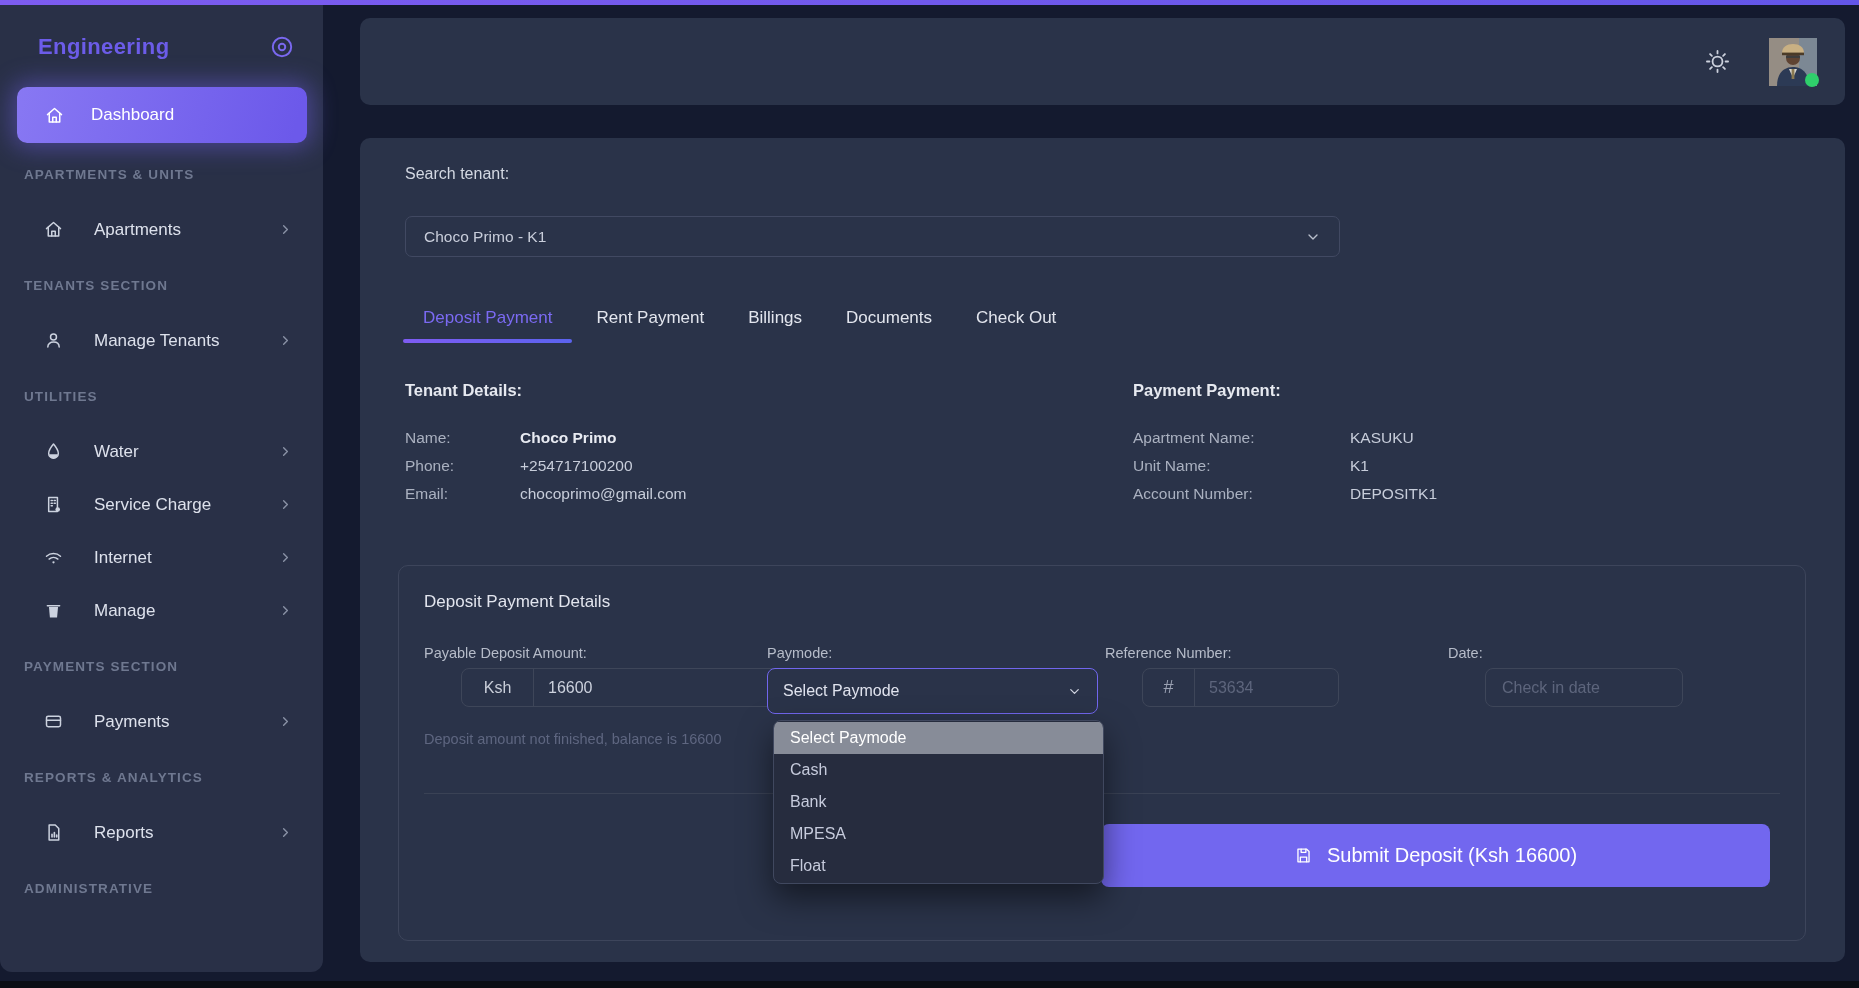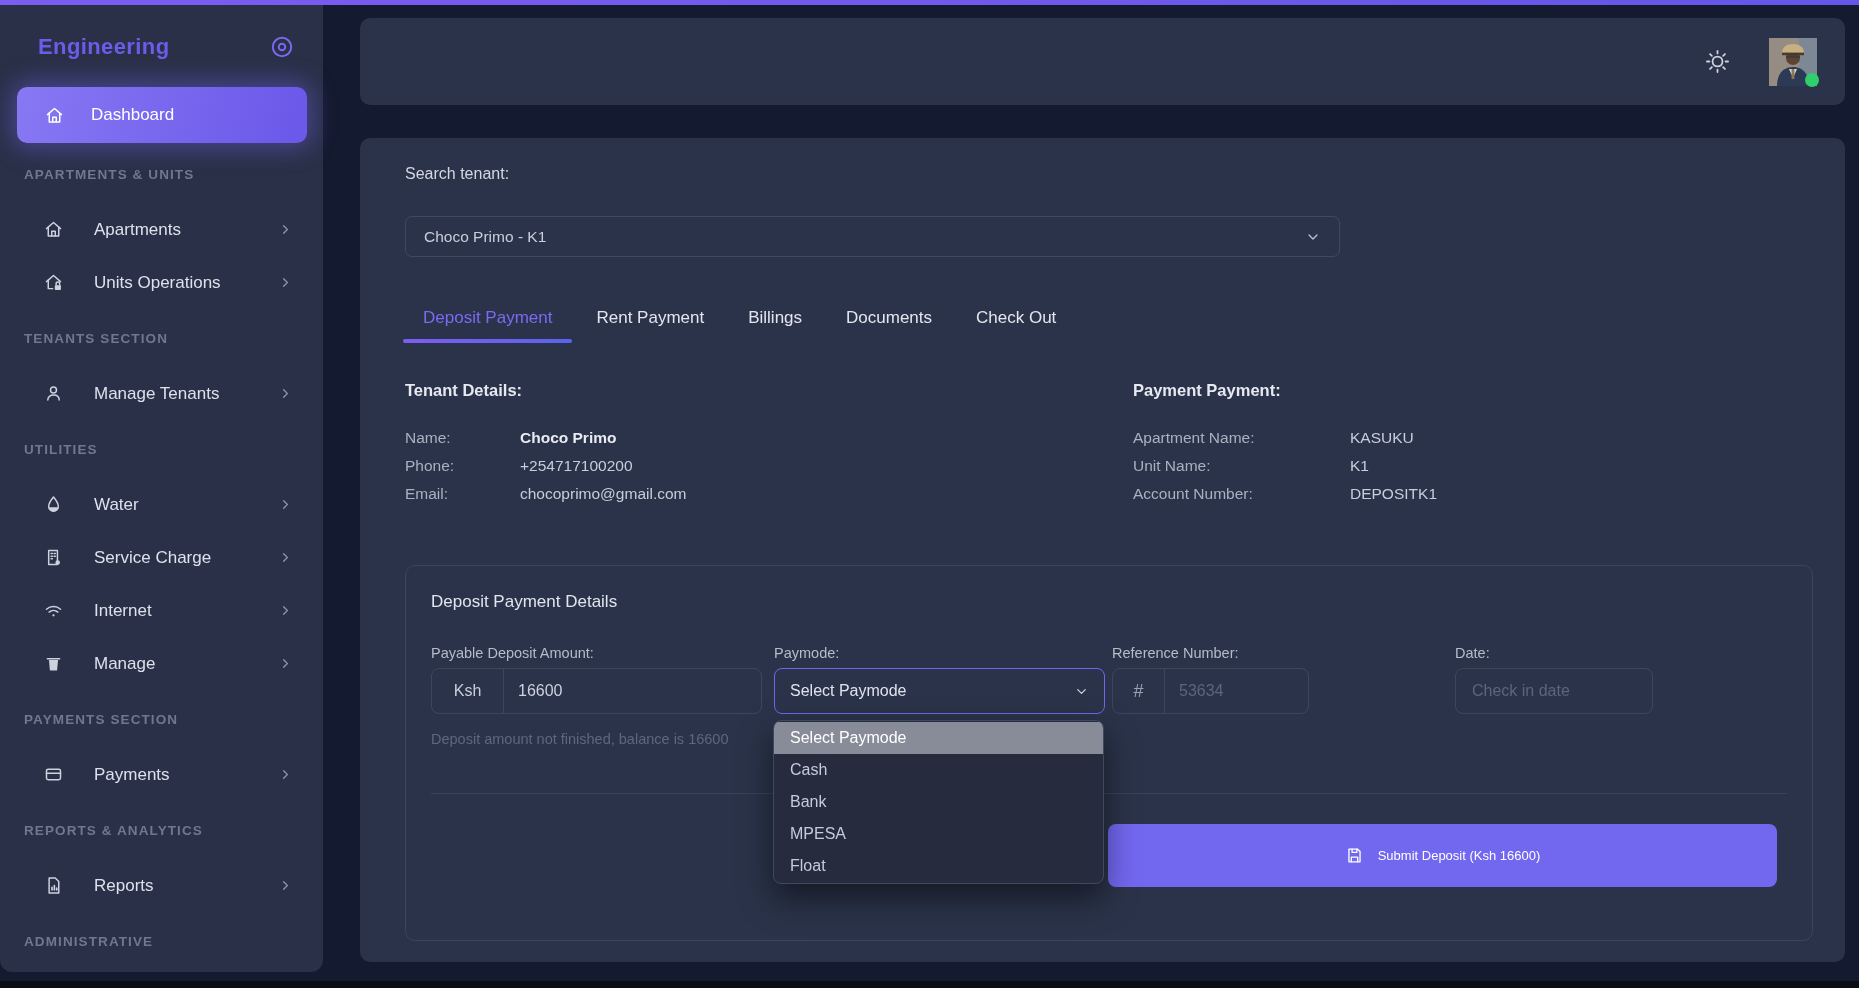--- a/index.html
+++ b/index.html
@@ -75,29 +75,29 @@
   .details-right { left:773px; }
   .details-heading { font-size:16.5px; font-weight:700; color:#e6e9f0; margin-bottom:24px; }
   .detail-row { display:flex; height:28px; align-items:center; font-size:15.5px; }
   .detail-label { color:#aab1c0; }
   .details-left .detail-label { width:115px; }
   .details-right .detail-label { width:217px; }
   .detail-value { color:#c7cdda; }
   .detail-value.strong { color:#e8ebf2; font-weight:700; }
 
   
-  .form-card { position:absolute; left:45px; top:427px; width:1408px; height:376px;
+  .form-card { position:absolute; left:38px; top:427px; width:1408px; height:376px;
     border:1px solid #3d455b; border-radius:10px; }
   .form-title { position:absolute; left:25px; top:26px; font-size:17px; color:#e2e5ee; }
   .field-label { position:absolute; top:79px; font-size:14.5px; color:#b6bcc9; }
   .fl-amount { left:25px; } .fl-paymode { left:368px; }
   .fl-reference { left:706px; } .fl-date { left:1049px; }
 
-  .field { position:absolute; top:102px; height:46px; border:1px solid #3e4659;
-    border-radius:8px; display:flex; align-items:center; overflow:hidden; }
+  .field { position:absolute; top:102px; height:39px; border:1px solid #3e4659;
+    border-radius:8px; display:flex; align-items:center; overflow:hidden;margin-left:37px; }
   .f-amount { left:25px; width:331px; }
   .f-reference { left:706px; width:197px; }
   .f-date { left:1049px; width:198px; }
   .prefix { height:100%; display:flex; align-items:center; justify-content:center;
     border-right:1px solid #3e4659; color:#c9ced9; font-size:16px; }
   .prefix-ksh { width:72px; }
   .prefix-hash { width:52px; color:#9aa1b2; font-size:18px; }
   .field input { flex:1; min-width:0; height:100%; background:transparent; border:none;
     outline:none; color:#ccd1dd; font-size:16px; padding:0 14px;
     font-family:"Liberation Sans", sans-serif; }
@@ -110,21 +110,21 @@
     cursor:pointer; background:#2a3349; }
   .paymode-select .chevdown { color:#cfd3df; }
 
   .helper { position:absolute; left:25px; top:158px; width:348px; font-size:14.5px;
     color:#5e6680; line-height:31px; }
 
   .form-divider { position:absolute; left:25px; right:25px; top:227px;
     border-top:1px solid #3a4255; }
 
   .submit-btn { position:absolute; left:702px; top:258px; width:669px; height:63px;
-    background:#7267ef; border:none; border-radius:8px; color:#ffffff; font-size:13px;
+    background:#7267ef; border:none; border-radius:8px; color:#ffffff; font-size:20px;
     display:flex; align-items:center; justify-content:center; gap:14px; cursor:pointer;
     font-family:"Liberation Sans", sans-serif; }
 
   
   .paymode-listbox { position:absolute; left:413px; top:582px; width:331px;
     background:#262c3e; border:1px solid #40485f; border-radius:8px; overflow:hidden;
     box-shadow:0 14px 32px rgba(0,0,0,.5); z-index:30; padding:1px 0; }
   .option { height:32px; display:flex; align-items:center; padding-left:16px;
     font-size:16px; color:#c6cbdc; cursor:pointer; }
   .option.highlighted { background:#878c98; color:#ffffff; }
@@ -169,36 +169,20 @@
         </svg>
       </span>
       <span>Apartments</span>
       <span class="chev">
         <svg width="15" height="15" viewBox="0 0 24 24" fill="none" stroke="currentColor" stroke-width="2.2" stroke-linecap="round" stroke-linejoin="round">
             <path d="M9 6 l6 6 -6 6"></path>
           </svg>
       </span>
     </div>
 
-    <div class="nav-item">
-      <span class="nav-icon">
-        <svg width="21" height="21" viewBox="0 0 24 24" fill="none" stroke="currentColor" stroke-width="1.7" stroke-linecap="round" stroke-linejoin="round">
-          <path d="M4 11 L12 4 L20 11"></path>
-            <path d="M6 9.5 V19 H11"></path>
-          <rect x="13.5" y="15" width="7" height="5.5" rx="1" fill="currentColor" stroke="none"></rect>
-          <path d="M15 15 v-1.6 a2 2 0 0 1 4 0 V15"></path>
-        </svg>
-      </span>
-      <span>Units Operations</span>
-      <span class="chev">
-        <svg width="15" height="15" viewBox="0 0 24 24" fill="none" stroke="currentColor" stroke-width="2.2" stroke-linecap="round" stroke-linejoin="round">
-            <path d="M9 6 l6 6 -6 6"></path>
-          </svg>
-      </span>
-    </div>
 
     <div class="section-header">TENANTS SECTION</div>
 
     <div class="nav-item">
       <span class="nav-icon">
         <svg width="21" height="21" viewBox="0 0 24 24" fill="none" stroke="currentColor" stroke-width="1.7" stroke-linecap="round" stroke-linejoin="round">
           <circle cx="12" cy="8" r="3.4"></circle>
             <path d="M5.5 19.5 c0-3.7 2.9-5.7 6.5-5.7 s6.5 2 6.5 5.7"></path>
         </svg>
       </span>

